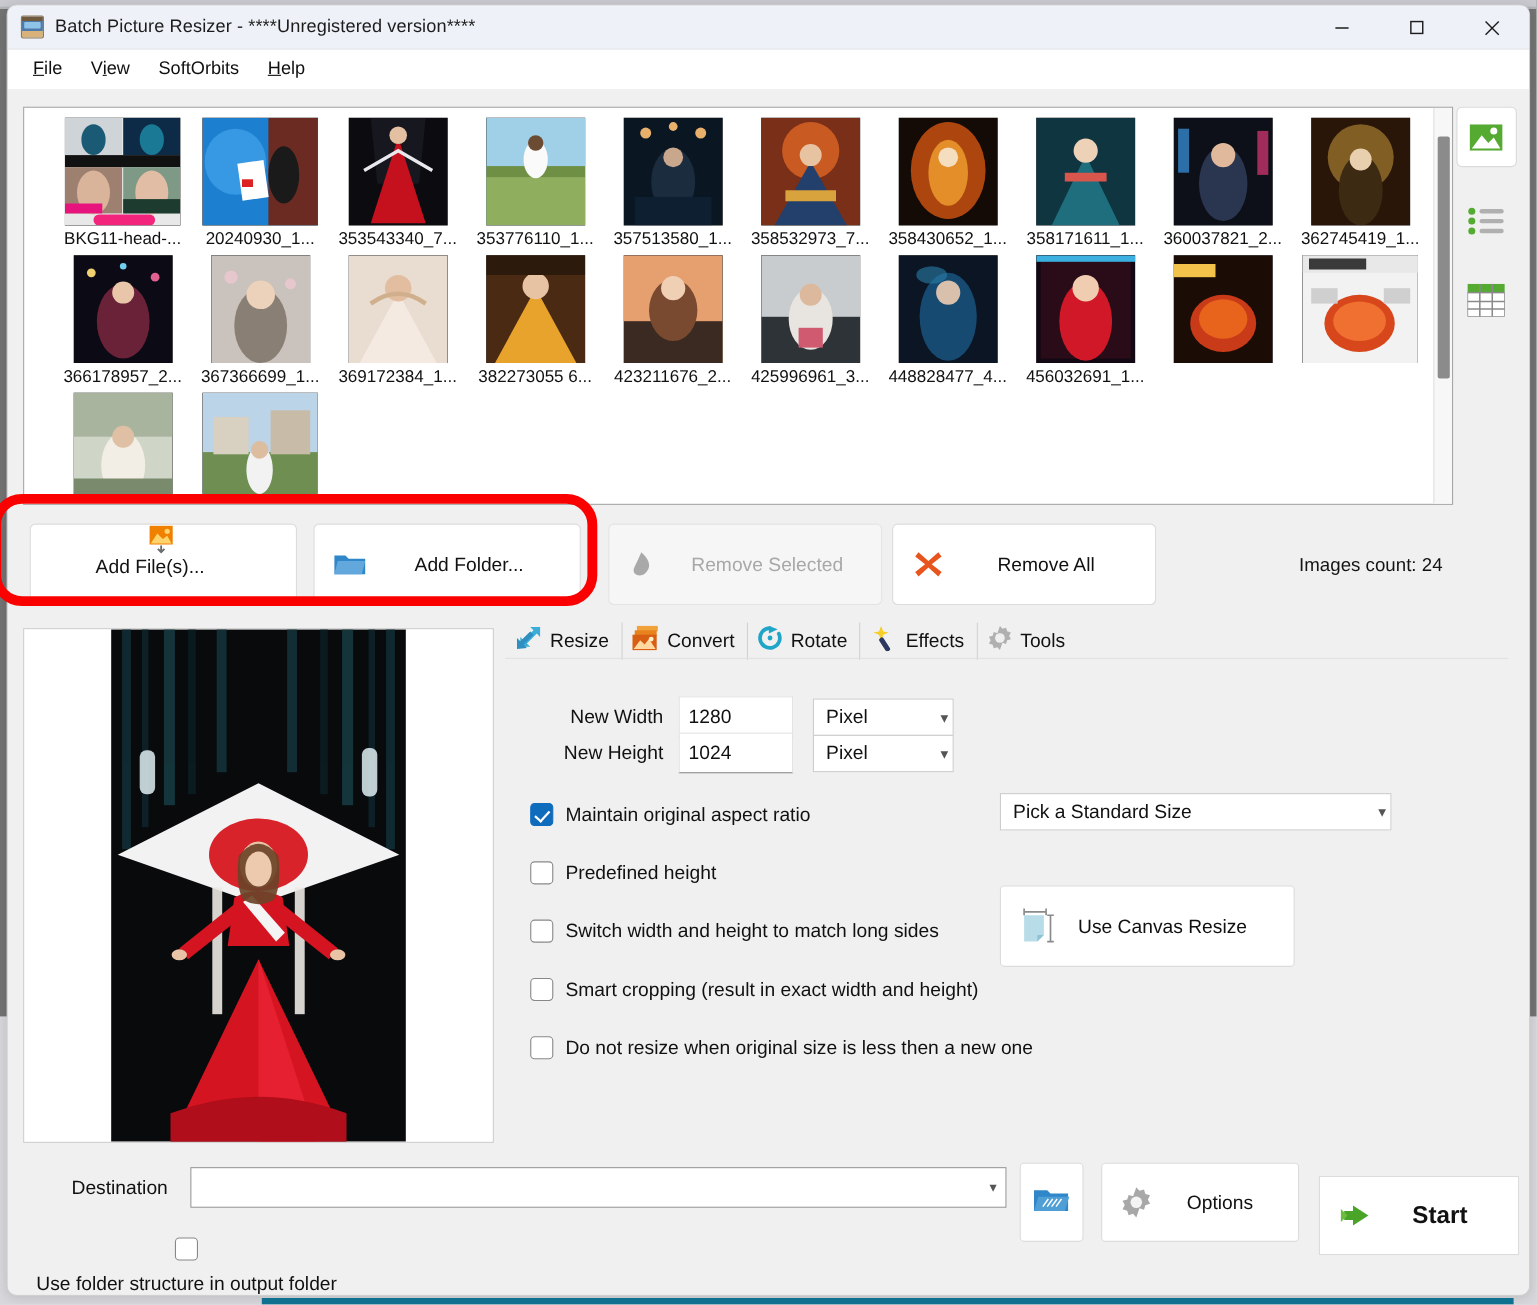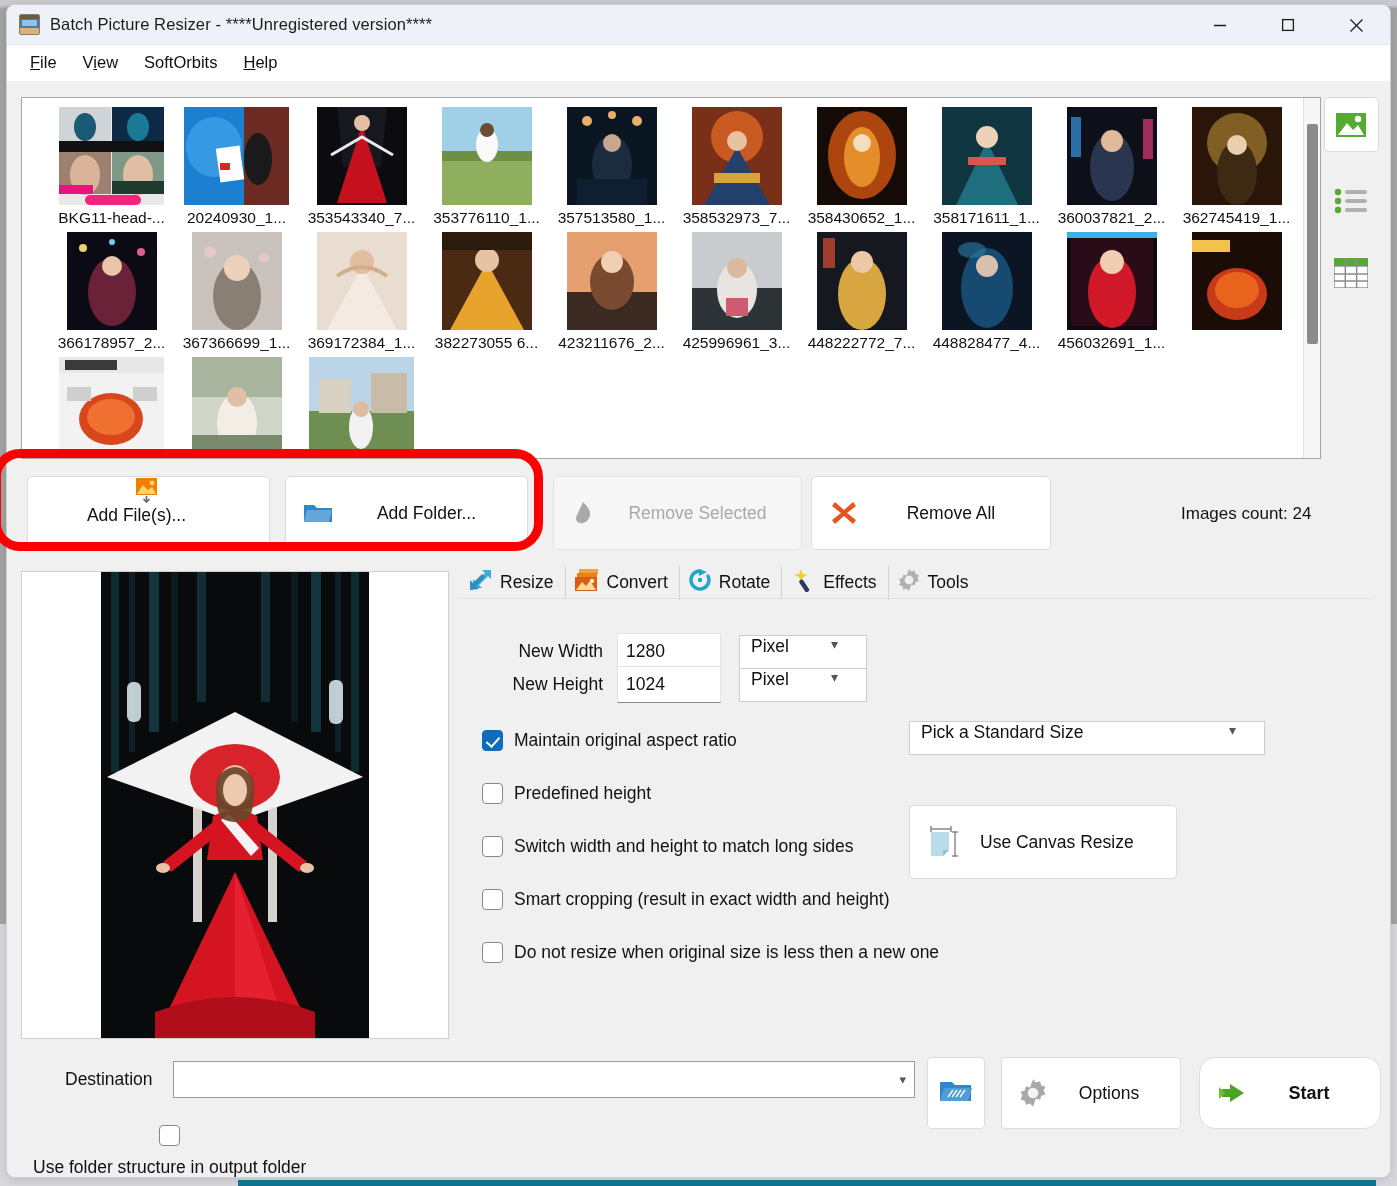--- a/index.html
+++ b/index.html
@@ -6,21 +6,21 @@
   html, body {
     margin: 0; padding: 0;
     width: 1397px; height: 1186px;
     overflow: hidden;
     font-family: "Liberation Sans", sans-serif;
     background: #d8d8dc;
   }
   #root {
     position: relative;
     width: 1397px; height: 924px;
-    background: #a3a3a3;
+    background: #737373;
     text-decoration: underline;
   }
   .ghost-strip {
     position: absolute; top: 0; left: 0; width: 1397px; height: 8px;
     background: #c9c9cf;
   }
   .ghost-strip::after{
     content:"";
     position:absolute; left:0; right:0; bottom:0; height:2px; background:#b4b4bb;
   }
@@ -203,22 +203,22 @@
   .fld-label { font-size: 17.5px; color: #111; text-align: right; }
   .txtbox {
     width: 104px; height: 37px; background: #fff;
     border: 1px solid #e3e3e3; border-bottom: 1px solid #8a8a8a;
     font-size: 17.5px; color: #111;
     padding: 0 8px; line-height: 35px;
     margin-left: 14px;
   }
   .combo {
     height: 34px; background: #fff; border: 1px solid #cdcdcd;
-    display: flex; justify-content: space-between;
-    font-size: 17.5px; color: #111; padding: 0 28px 0 11px;
+    display: flex; align-items: center; justify-content: space-between;
+    font-size: 17.5px; color: #111; padding: 0 4px 0 11px;
   }
   .combo .chev { color: #555; font-size: 14px; }
 
   .cbrow { position: absolute; display: flex; align-items: center; gap: 11px; font-size: 17.5px; color: #111; }
   .cbox {
     width: 21px; height: 21px; border: 1.6px solid #888; border-radius: 4px; background: #fff;
     flex: none;
   }
   .cbox.checked {
     background: #0f6cbd; border-color: #0f6cbd;
@@ -248,23 +248,23 @@
     position: absolute; left: 920px; top: 8px; width: 58px; height: 72px;
     background: #fff; border: 1px solid #dcdcdc; border-radius: 4px;
     display: flex; align-items: center; justify-content: center;
   }
   .optbtn {
     position: absolute; left: 994px; top: 8px; width: 180px; height: 72px;
     background: #fff; border: 1px solid #dcdcdc; border-radius: 4px;
     display: flex; align-items: center; font-size: 17.5px; color: #111;
   }
   .startbtn {
-    position: absolute; left: 1192px; top: 8px; width: 182px; height: 72px;
-    background: #fff; border: 1px solid #dcdcdc; border-radius: 16px;
-    display: flex; align-items: center; font-size: 18px; color: #111; font-weight: bold;
+    position: absolute; left: 1192px; top: 20px; width: 182px; height: 72px;
+    background: #fff; border: 1px solid #dcdcdc; border-radius: 0;
+    display: flex; align-items: center; font-size: 22px; color: #111; font-weight: bold;
   }
   .usefolder { position: absolute; left: 26px; top: 76px; display: flex; align-items: center; gap: 11px; font-size: 17.5px; color: #111; flex-direction: column; }
 
   
   .taskbar-accent {
     position: absolute; left: 238px; top: 1180px; width: 1138px; height: 6px;
     background: #10708f;
   }
 </style>
 </head>
@@ -519,31 +519,20 @@
                 <rect width="90" height="98" fill="#c8ccce"></rect>
                 <rect y="56" width="90" height="42" fill="#2e3338"></rect>
                 <ellipse cx="45" cy="58" rx="20" ry="28" fill="#e8e4e0"></ellipse>
                 <circle cx="45" cy="36" r="10" fill="#dcb89c"></circle>
                 <rect x="34" y="66" width="22" height="18" fill="#d05a70"></rect>
               </svg>
             </div>
             <div class="thumblabel">425996961_3...</div>
           </div>
 
-          <div class="thumbcell">
-            <div class="thumbimg">
-              <svg width="90" height="98" viewBox="0 0 90 98">
-                <rect width="90" height="98" fill="#15181f"></rect>
-                <ellipse cx="45" cy="62" rx="24" ry="36" fill="#d8a640"></ellipse>
-                <circle cx="45" cy="30" r="11" fill="#ecc8a6"></circle>
-                <rect x="6" y="6" width="12" height="30" fill="#a03c2c"></rect>
-              </svg>
-            </div>
-            <div class="thumblabel">448222772_7...</div>
-          </div>
 
           <div class="thumbcell">
             <div class="thumbimg">
               <svg width="90" height="98" viewBox="0 0 90 98">
                 <rect width="90" height="98" fill="#0b1524"></rect>
                 <ellipse cx="45" cy="56" rx="26" ry="40" fill="#164a70"></ellipse>
                 <circle cx="45" cy="34" r="11" fill="#d8c0ac"></circle>
                 <ellipse cx="30" cy="18" rx="14" ry="8" fill="#2a7fa8" opacity=".6"></ellipse>
               </svg>
             </div>

